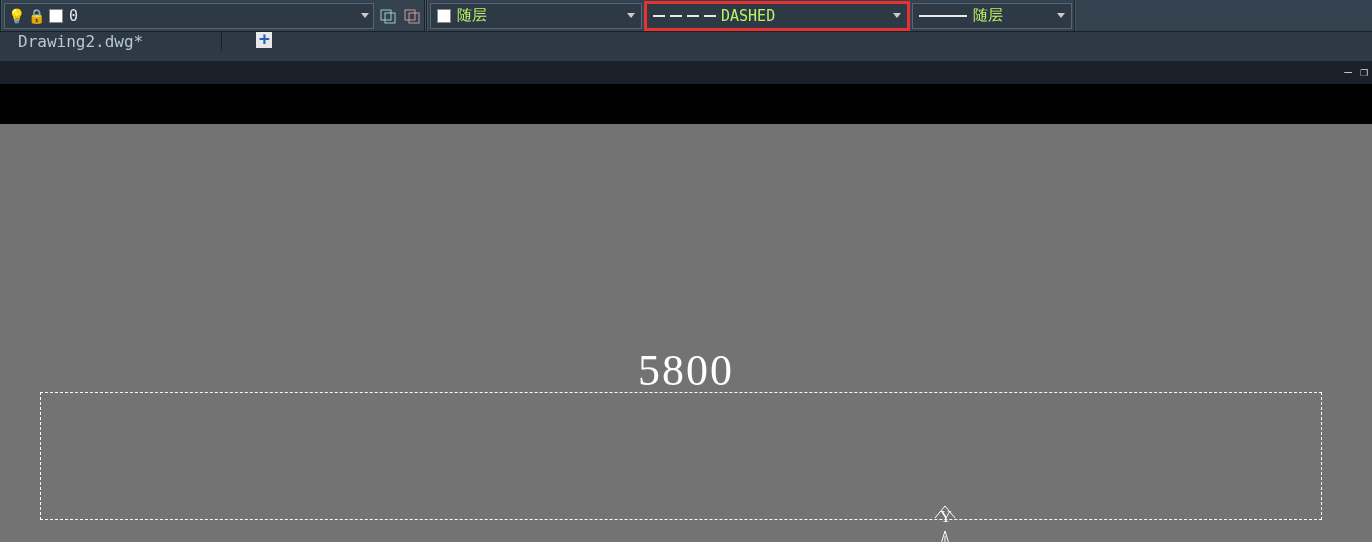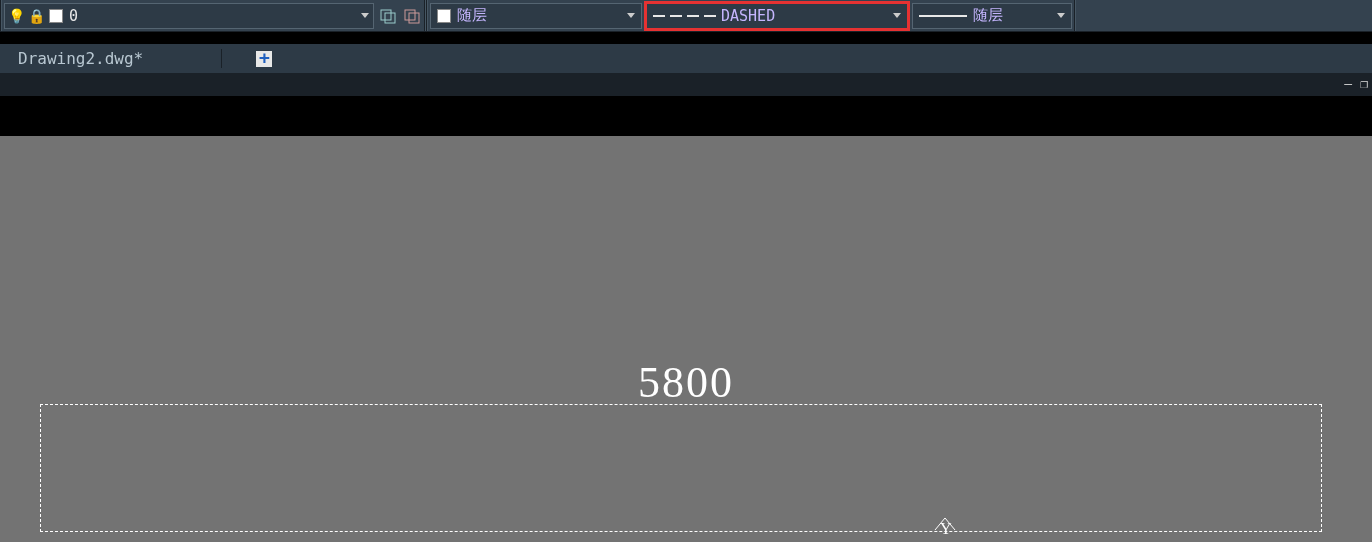--- a/index.html
+++ b/index.html
@@ -72,21 +72,21 @@
     
     .dd-combo {
       display: flex;
       align-items: center;
       height: 26px;
       background: #2d3a46;
       border: 1px solid #556572;
       margin: 0 2px;
       padding: 0 6px;
       cursor: pointer;
-      color: #c4b5fd;
+      color: #bef264;
     }
     
     .dd-combo.w210 { width: 212px; }
     .dd-combo.w260 { width: 262px; }
     .dd-combo.w160 { width: 160px; }
     .dd-combo.w180 { width: 178px; }
     
     .dd-combo.disabled { color: #666; }
     .dd-combo.highlighted {
       outline: 3px solid #e63232;
@@ -122,23 +122,22 @@
       color: #e8e8e8;
       font-size: 13px;
     }
     
     
     .tabbar {
       display: flex;
       height: 30px;
       background: #2d3a46;
       border-bottom: 1px solid #1a2128;
-      align-items: center;
+      align-items: flex-start;
       font-size: 16px;
-      margin-top: 12px;
     }
     
     .tab {
       display: flex;
       align-items: center;
       padding: 0 18px;
       color: #b8c7d1;
       border-right: 1px solid #1a2128;
       cursor: pointer;
       gap: 8px;

